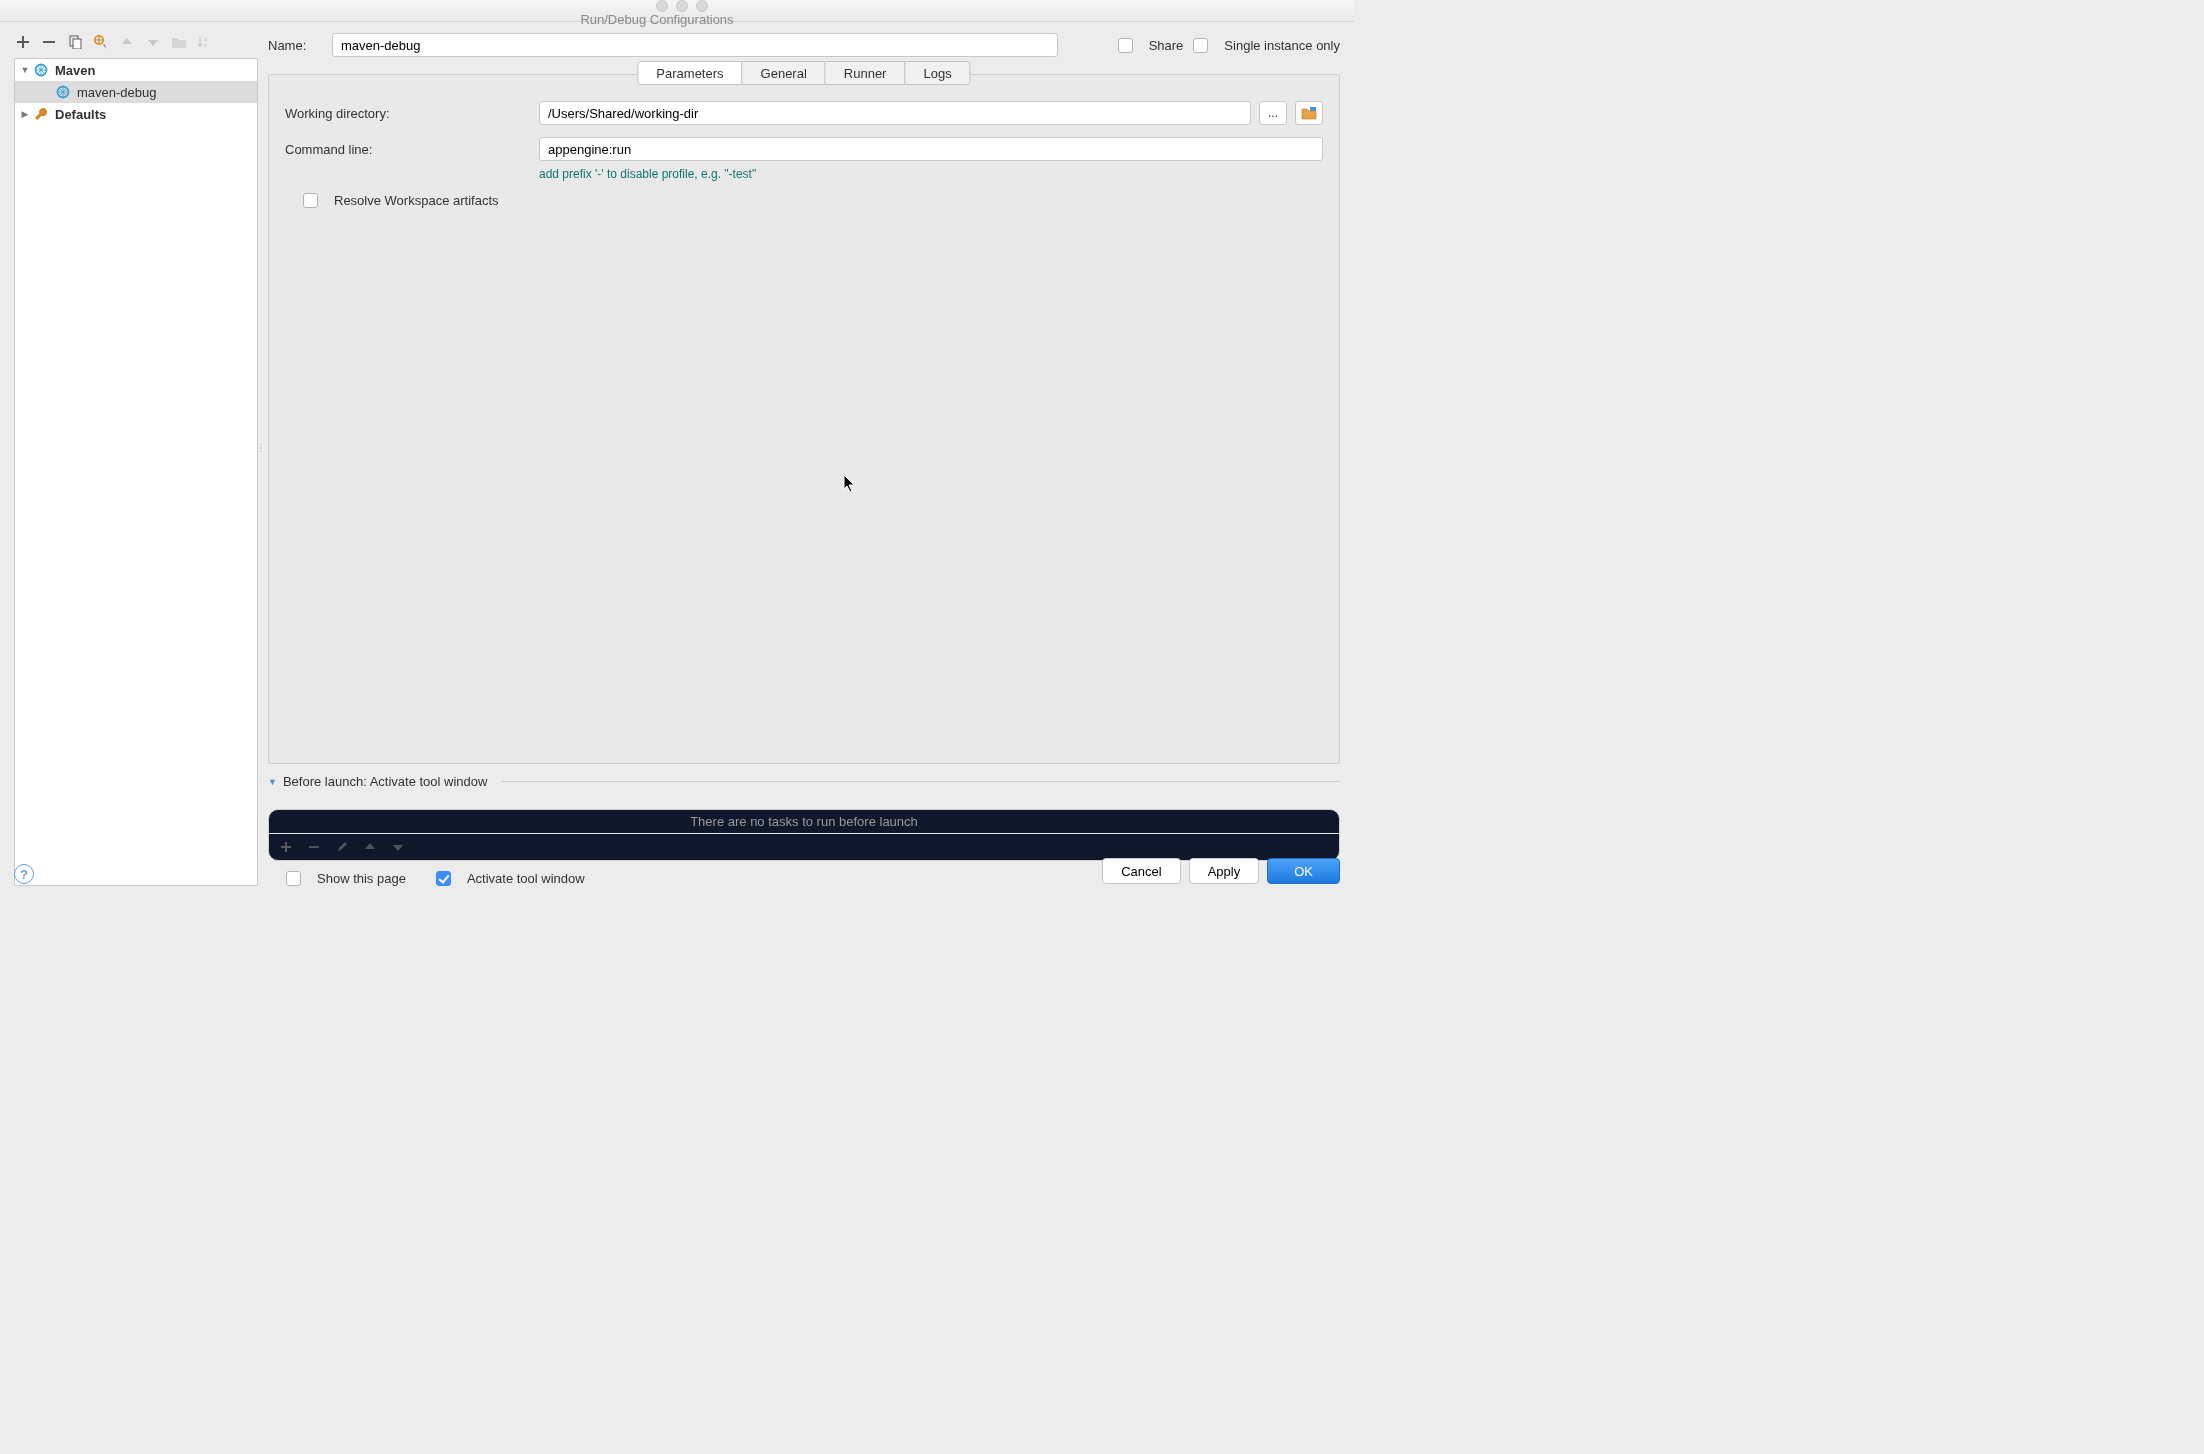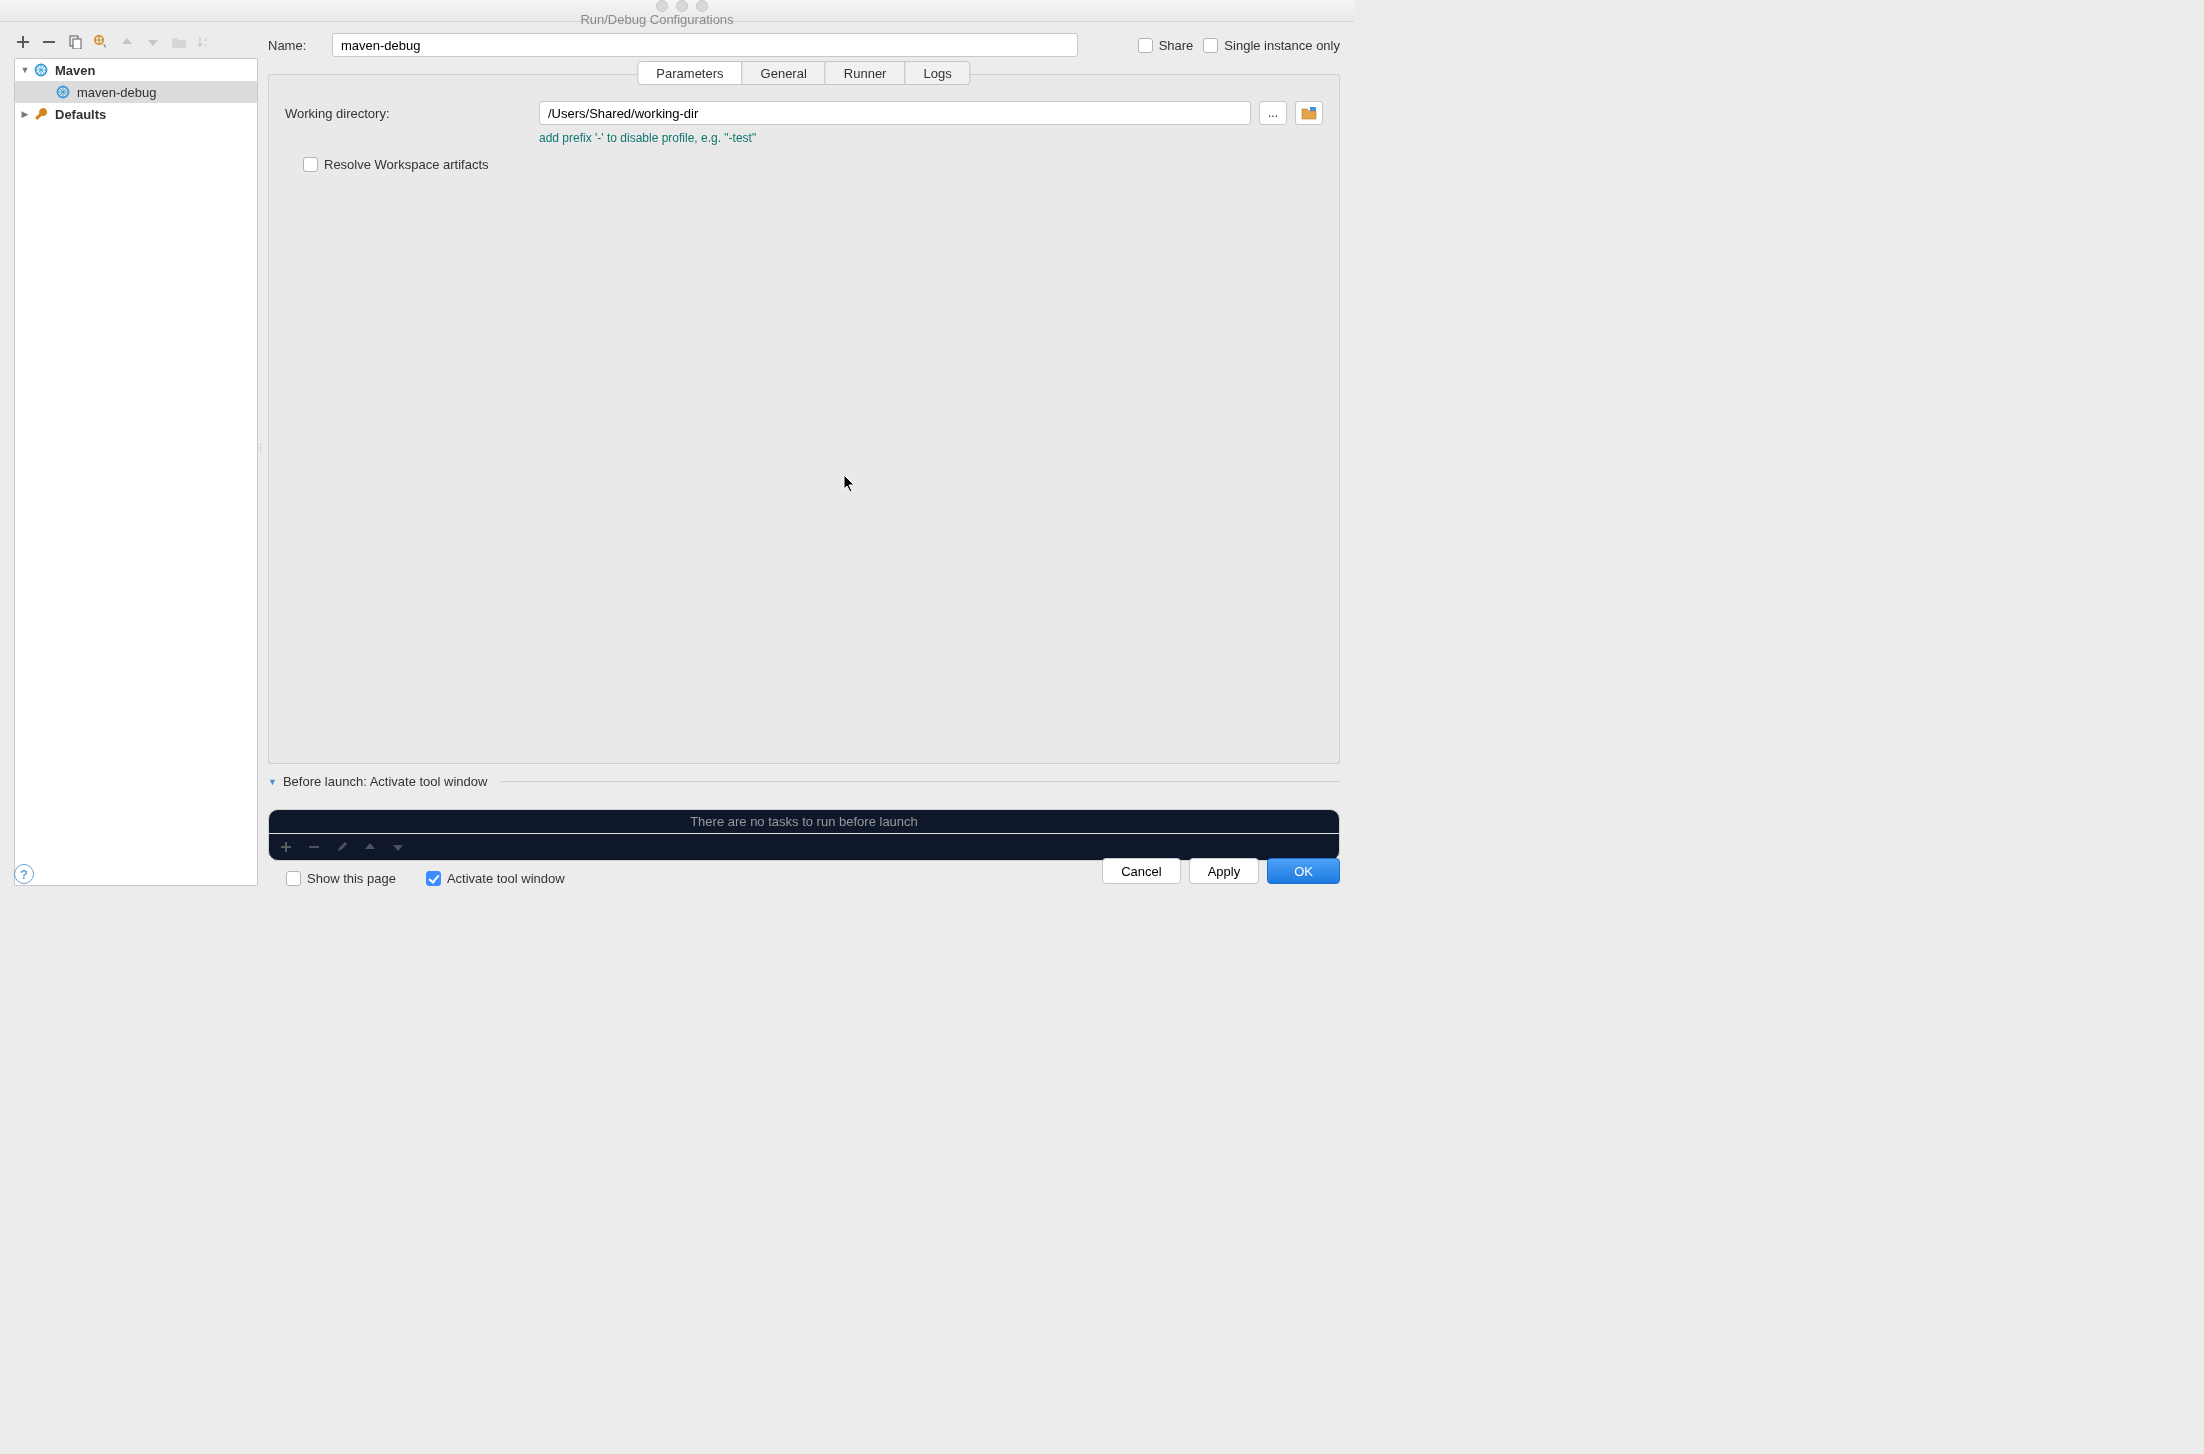--- a/index.html
+++ b/index.html
@@ -68,21 +68,21 @@
 .tree-icon { width:16px;height:16px;display:inline-flex;align-items:center;justify-content:center; margin-right:4px;}
 .bold{font-weight:600;}
 
 
 .name-row{ display:flex; align-items:center; gap:10px; height:30px;justify-content:flex-end; }
 .name-label{ min-width:54px; }
 .name-input{ flex:1; }
 input[type=text]{
   height:24px; border:1px solid #c8c8c8; border-radius:3px; padding:0 8px; font-size:13px; background:#fff;
 }
-.chk{ display:flex; align-items:center; gap:6px; }
+.chk{ display:flex; align-items:center; gap:16px; }
 .chk input{ width:15px;height:15px; }
 
 
 .tab-panel{
   margin-top:14px;
   border:1px solid #cfcfcf;
   border-radius:2px;
   background:#e9e9e9;
   flex:1;
   display:flex;
@@ -276,20 +276,24 @@
           <span class="form-label">Working directory:</span>
           <input type="text" class="form-input" value="/Users/Shared/working-dir" style="">
           <div class="small-btn">...</div>
           <div class="small-btn">
             <svg width="16" height="14">
                 <path d="M1 3h5l2 2h7v8H1z" fill="#e4a24a" stroke="#b57522" stroke-width="0.6"></path>
                 <rect x="9" y="1" width="6" height="4" fill="#4a90d9"></rect>
               </svg>
           </div>
         </div>
+        <div class="form-row">
+          <span class="form-label">Command line:</span>
+          <input type="text" class="form-input" value="appengine:run" style="">
+        </div>
         <div class="hint">add prefix '-' to disable profile, e.g. "-test"</div>
 
         <label class="chk" style="margin-left:18px">
           <input type="checkbox" class="mac" style="">
           <span>Resolve Workspace artifacts</span>
         </label>
       </div>
     </div>
 
     <div class="before-launch">

